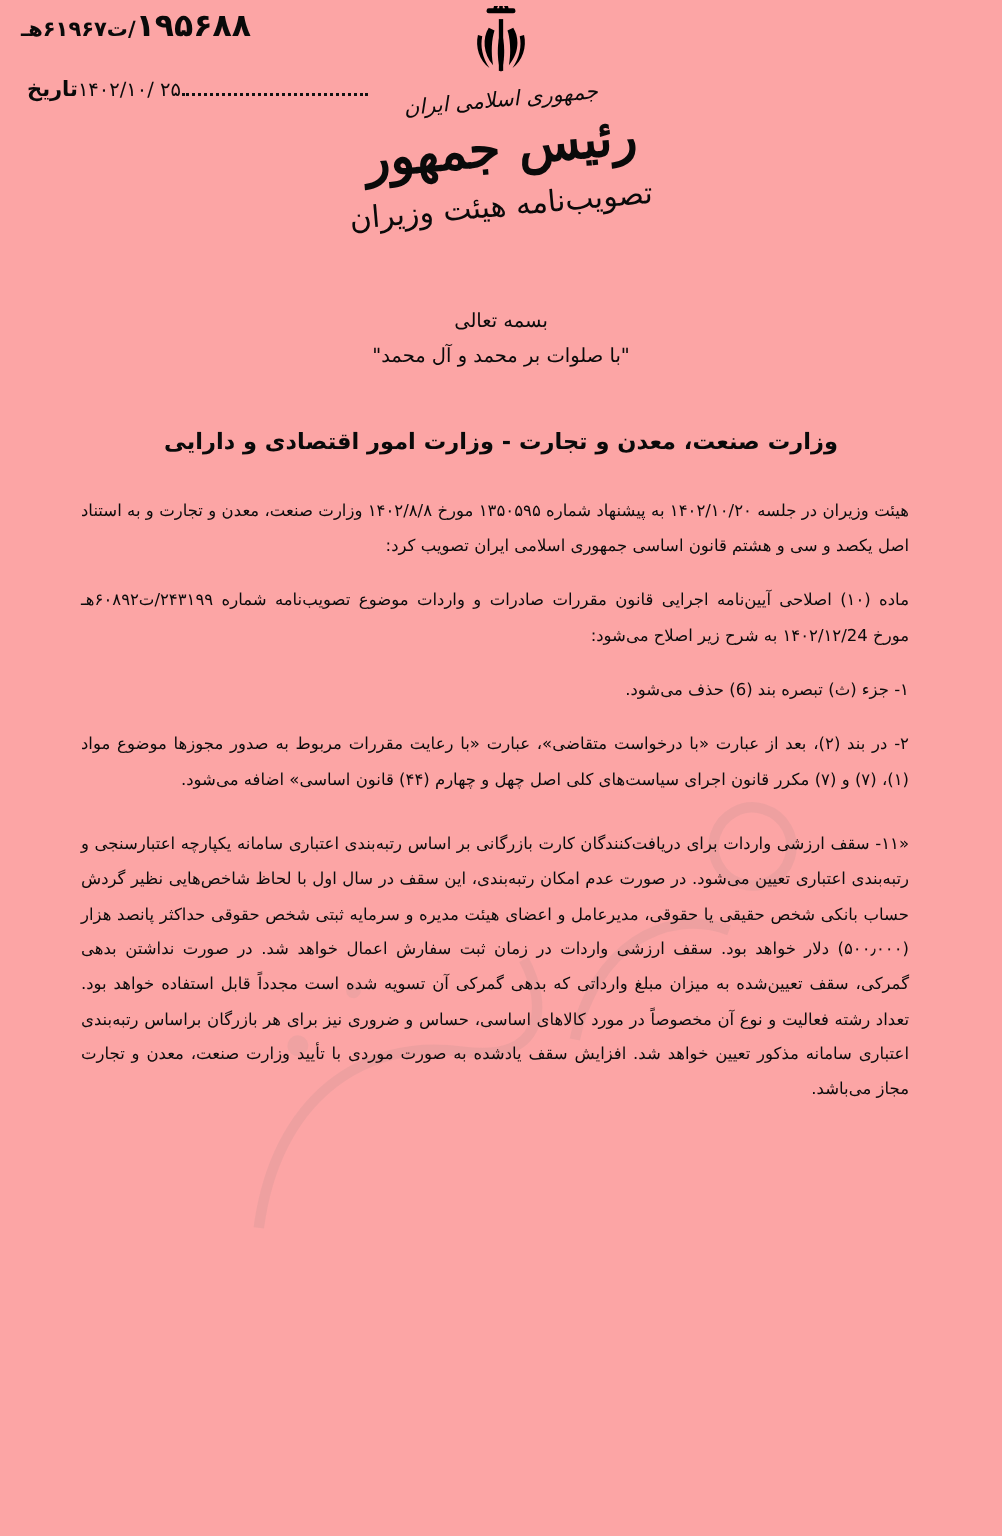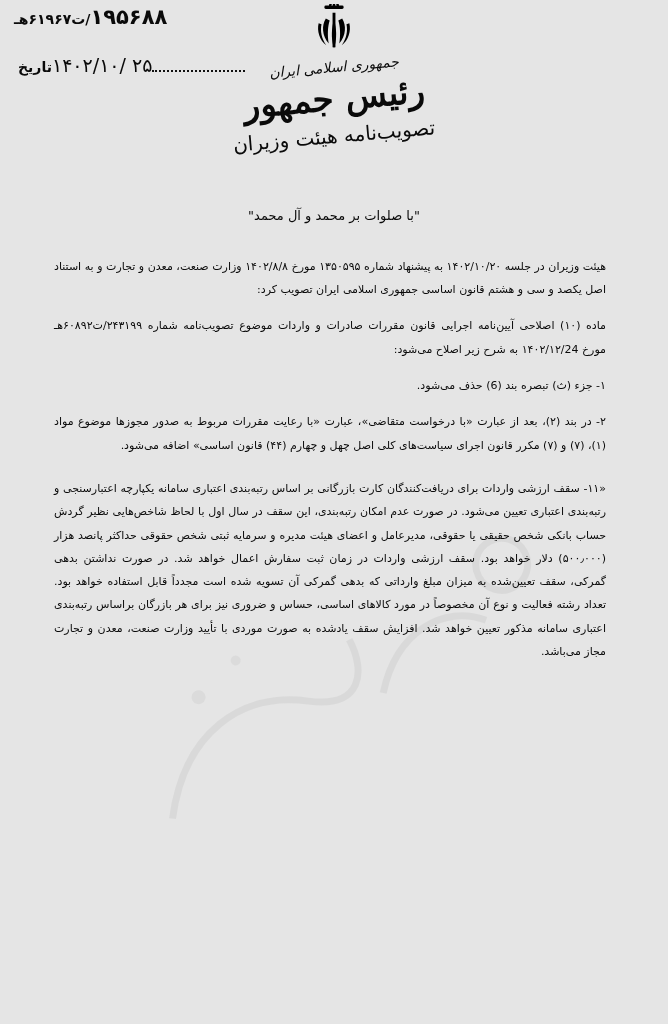--- a/index.html
+++ b/index.html
@@ -8,21 +8,21 @@
     padding: 0;
     background: #ffffff;
   }
   body {
     font-family: "DejaVu Sans", sans-serif;
   }
   .page {
     position: relative;
     width: 668px;
     height: 1024px;
-    background: #e5e5e5;
+    background: #fca5a5;
     overflow: hidden;
     box-sizing: border-box;
     color: #0a0a0a;
   }
 
   
   .watermark {
     position: absolute;
     top: 530px;
     right: 40px;
@@ -73,21 +73,21 @@
     justify-content: flex-start;
     align-items: baseline;
     white-space: nowrap;
   }
   .reg-label {
     font-size: 14px;
     font-weight: bold;
     padding-left: 4px;
   }
   .reg-value {
-    font-size: 19px;
+    font-size: 13px;
     letter-spacing: 1px;
     direction: ltr;
     unicode-bidi: embed;
   }
   .reg-dots {
     flex: 1;
     border-bottom: 2px dotted #111;
     margin: 0 4px 3px 0;
     min-width: 60px;
   }
@@ -228,23 +228,25 @@
           <path d="M82 40 c 4 16 -2 36 -16 46 c 10 -14 13 -31 10 -44 z"></path>
         </g>
       </svg>
       <div class="lh-line lh-country">جمهوری اسلامی ایران</div>
       <div class="lh-president">رئیس جمهور</div>
       <div class="lh-decree">تصویب‌نامه هیئت وزیران</div>
     </div>
   </div>
 
   <div class="invocation">
+    <div class="bismillah">بسمه تعالی</div>
     <div class="salawat">"با صلوات بر محمد و آل محمد"</div>
   </div>
 
+  <div class="addressee">وزارت صنعت، معدن و تجارت - وزارت امور اقتصادی و دارایی</div>
 
   <div class="body">
     <p class="para">هیئت وزیران در جلسه ۱۴۰۲/۱۰/۲۰ به پیشنهاد شماره ۱۳۵۰۵۹۵ مورخ ۱۴۰۲/۸/۸ وزارت صنعت، معدن و تجارت و به استناد اصل یکصد و سی و هشتم قانون اساسی جمهوری اسلامی ایران تصویب کرد:</p>
     <p class="para spaced">ماده (۱۰) اصلاحی آیین‌نامه اجرایی قانون مقررات صادرات و واردات موضوع تصویب‌نامه شماره ۲۴۳۱۹۹/ت۶۰۸۹۲هـ مورخ ۱۴۰۲/۱۲/24 به شرح زیر اصلاح می‌شود:</p>
     <p class="para spaced">۱- جزء (ث) تبصره بند (6) حذف می‌شود.</p>
     <p class="para spaced">۲- در بند (۲)، بعد از عبارت «با درخواست متقاضی»، عبارت «با رعایت مقررات مربوط به صدور مجوزها موضوع مواد (۱)، (۷) و (۷) مکرر قانون اجرای سیاست‌های کلی اصل چهل و چهارم (۴۴) قانون اساسی» اضافه می‌شود.</p>
     <p class="para quoted">«۱۱- سقف ارزشی واردات برای دریافت‌کنندگان کارت بازرگانی بر اساس رتبه‌بندی اعتباری سامانه یکپارچه اعتبارسنجی و رتبه‌بندی اعتباری تعیین می‌شود. در صورت عدم امکان رتبه‌بندی، این سقف در سال اول با لحاظ شاخص‌هایی نظیر گردش حساب بانکی شخص حقیقی یا حقوقی، مدیرعامل و اعضای هیئت مدیره و سرمایه ثبتی شخص حقوقی حداکثر پانصد هزار (۵۰۰٫۰۰۰) دلار خواهد بود. سقف ارزشی واردات در زمان ثبت سفارش اعمال خواهد شد. در صورت نداشتن بدهی گمرکی، سقف تعیین‌شده به میزان مبلغ وارداتی که بدهی گمرکی آن تسویه شده است مجدداً قابل استفاده خواهد بود. تعداد رشته فعالیت و نوع آن مخصوصاً در مورد کالاهای اساسی، حساس و ضروری نیز برای هر بازرگان براساس رتبه‌بندی اعتباری سامانه مذکور تعیین خواهد شد. افزایش سقف یادشده به صورت موردی با تأیید وزارت صنعت، معدن و تجارت مجاز می‌باشد.</p>
 
   </div>
 

